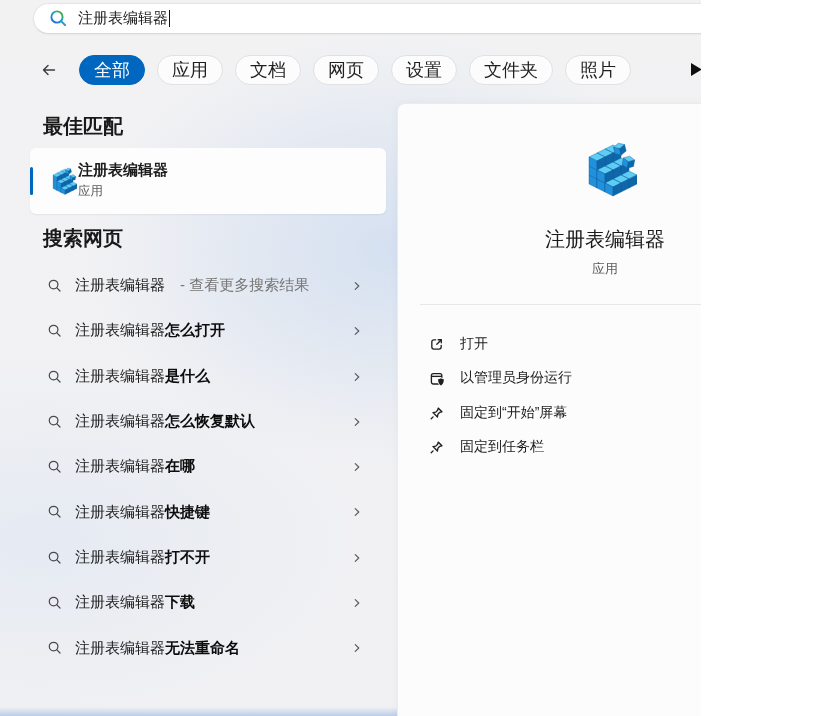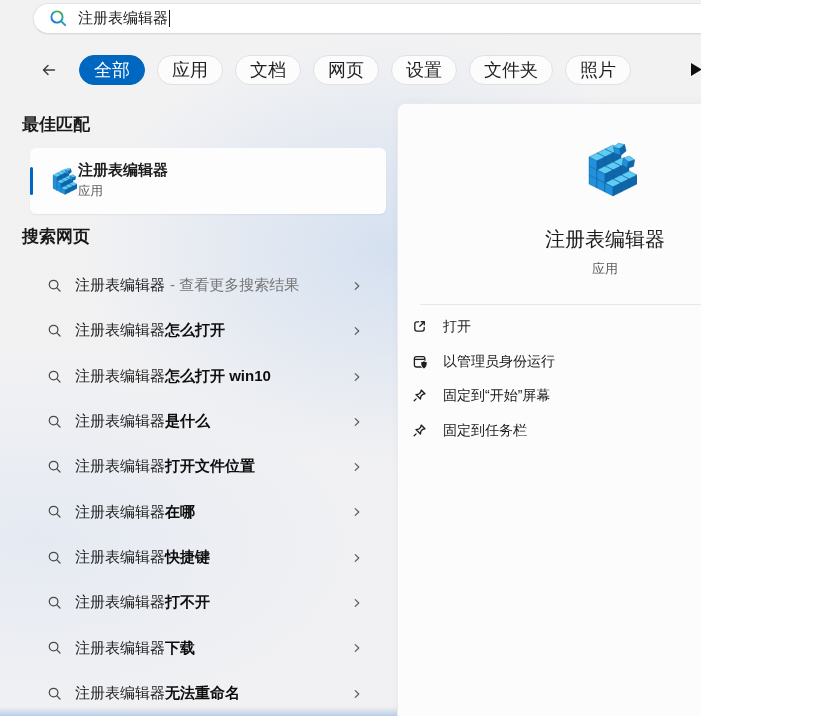--- a/index.html
+++ b/index.html
@@ -30,49 +30,49 @@
     border-radius:16px;background:#fcfcfd;border:1px solid #e1e1e4;font-size:18px;color:#1f1f1f;
     box-sizing:border-box;cursor:pointer;}
   .pill.sel{background:#0067c0;border-color:#0067c0;color:#fff;}
   .playbtn{position:absolute;left:691px;top:63px;cursor:pointer;}
   .badge{position:absolute;left:742px;top:59px;width:21px;height:21px;border-radius:50%;
     background:#e7e7e9;border:1px solid #c3c3c6;box-sizing:border-box;
     display:flex;align-items:center;justify-content:center;font-size:12px;color:#1b1b1b;cursor:pointer;}
   .morebtn{position:absolute;left:784px;top:66px;cursor:pointer;}
 
   
-  .sec-h{position:absolute;left:22px;font-size:17px;font-weight:700;color:#191919;text-align:center;}
+  .sec-h{position:absolute;left:43px;font-size:20px;font-weight:700;color:#191919;text-align:center;}
   .h-best{top:113px;}
   .h-web{top:225px;}
   .card{position:absolute;left:30px;top:148px;width:356px;height:66px;background:#fdfdfe;
     border-radius:6px;box-shadow:0 1px 2px rgba(0,0,0,.06);cursor:pointer;}
   .accentbar{position:absolute;left:0;top:19px;width:3px;height:28px;border-radius:3px;background:#0067c0;}
   .card .cicon{position:absolute;left:15px;top:17px;}
   .ctext{position:absolute;left:48px;top:13px;}
   .ctitle{font-size:15px;font-weight:700;color:#1c1c1c;}
   .csub{font-size:12.5px;color:#5a5a5a;margin-top:3px;}
 
   .slist{position:absolute;left:0;top:263px;width:397px;}
   .srow{position:relative;height:45.3px;display:flex;align-items:center;cursor:pointer;}
   .srow .sicon{position:absolute;left:47px;top:15px;}
   .stext{margin-left:75px;font-size:15px;white-space:nowrap;}
   .stext b{font-weight:700;color:#0d0d0d;}
-  .stext .note{color:#757575;margin-left:5px;}
+  .stext .note{color:#757575;margin-left:15px;}
   .srow .chev{position:absolute;right:33px;top:16px;}
 
   
   .panel{position:absolute;left:397px;top:103px;width:416px;height:613px;background:#fcfcfd;
     border:1px solid #ebebee;border-bottom:none;border-radius:8px 8px 0 0;box-sizing:border-box;
     box-shadow:0 0 8px rgba(0,0,0,.04);}
   .picon{display:block;margin:33px auto 0;}
   .ptitle{margin-top:25px;text-align:center;font-size:20px;color:#1b1b1b;}
   .psub{margin-top:7px;text-align:center;font-size:13px;color:#5c5c5c;}
   .divider{height:1px;background:#e7e7ea;margin:26px 16px 0 22px;}
   .alist{margin-top:13px;}
-  .arow{display:flex;align-items:flex-start;height:34.6px;padding-left:13px;cursor:pointer;}
+  .arow{display:flex;align-items:flex-end;height:34.6px;padding-left:30px;cursor:pointer;}
   .arow .aicon{margin-right:15px;flex:0 0 auto;}
   .alabel{font-size:14px;color:#1c1c1c;}
 
   svg{display:block;}
 </style>
 </head>
 <body>
 
 <div class="screen">
   <div class="bottom-glow"></div>
@@ -154,41 +154,31 @@
       <div class="stext"><span class="pfx">注册表编辑器</span><b class="bld">怎么打开</b><span class="note"></span></div>
       <svg class="chev" width="14" height="14" viewBox="0 0 16 16">
         <path d="M6 4.2L10 8 6 11.8" fill="none" stroke="#5d5d5d" stroke-width="1.4" stroke-linecap="round" stroke-linejoin="round"></path>
       </svg>
     </div>
       <div class="srow">
       <svg class="sicon" width="15" height="15" viewBox="0 0 15 15">
         <circle cx="6.6" cy="6.6" r="4.3" fill="none" stroke="#4a4a4a" stroke-width="1.25"></circle>
         <line x1="9.9" y1="9.9" x2="13" y2="13" stroke="#4a4a4a" stroke-width="1.25" stroke-linecap="round"></line>
       </svg>
-      <div class="stext"><span class="pfx">注册表编辑器</span><b class="bld">怎么打开 win10</b><span class="note"></span></div>
-      <svg class="chev" width="14" height="14" viewBox="0 0 16 16">
-        <path d="M6 4.2L10 8 6 11.8" fill="none" stroke="#5d5d5d" stroke-width="1.4" stroke-linecap="round" stroke-linejoin="round"></path>
-      </svg>
-    </div>
-      <div class="srow">
-      <svg class="sicon" width="15" height="15" viewBox="0 0 15 15">
-        <circle cx="6.6" cy="6.6" r="4.3" fill="none" stroke="#4a4a4a" stroke-width="1.25"></circle>
-        <line x1="9.9" y1="9.9" x2="13" y2="13" stroke="#4a4a4a" stroke-width="1.25" stroke-linecap="round"></line>
-      </svg>
       <div class="stext"><span class="pfx">注册表编辑器</span><b class="bld">是什么</b><span class="note"></span></div>
       <svg class="chev" width="14" height="14" viewBox="0 0 16 16">
         <path d="M6 4.2L10 8 6 11.8" fill="none" stroke="#5d5d5d" stroke-width="1.4" stroke-linecap="round" stroke-linejoin="round"></path>
       </svg>
     </div>
       <div class="srow">
       <svg class="sicon" width="15" height="15" viewBox="0 0 15 15">
         <circle cx="6.6" cy="6.6" r="4.3" fill="none" stroke="#4a4a4a" stroke-width="1.25"></circle>
         <line x1="9.9" y1="9.9" x2="13" y2="13" stroke="#4a4a4a" stroke-width="1.25" stroke-linecap="round"></line>
       </svg>
-      <div class="stext"><span class="pfx">注册表编辑器</span><b class="bld">打开文件位置</b><span class="note"></span></div>
+      <div class="stext"><span class="pfx">注册表编辑器</span><b class="bld">怎么恢复默认</b><span class="note"></span></div>
       <svg class="chev" width="14" height="14" viewBox="0 0 16 16">
         <path d="M6 4.2L10 8 6 11.8" fill="none" stroke="#5d5d5d" stroke-width="1.4" stroke-linecap="round" stroke-linejoin="round"></path>
       </svg>
     </div>
       <div class="srow">
       <svg class="sicon" width="15" height="15" viewBox="0 0 15 15">
         <circle cx="6.6" cy="6.6" r="4.3" fill="none" stroke="#4a4a4a" stroke-width="1.25"></circle>
         <line x1="9.9" y1="9.9" x2="13" y2="13" stroke="#4a4a4a" stroke-width="1.25" stroke-linecap="round"></line>
       </svg>
       <div class="stext"><span class="pfx">注册表编辑器</span><b class="bld">在哪</b><span class="note"></span></div>

